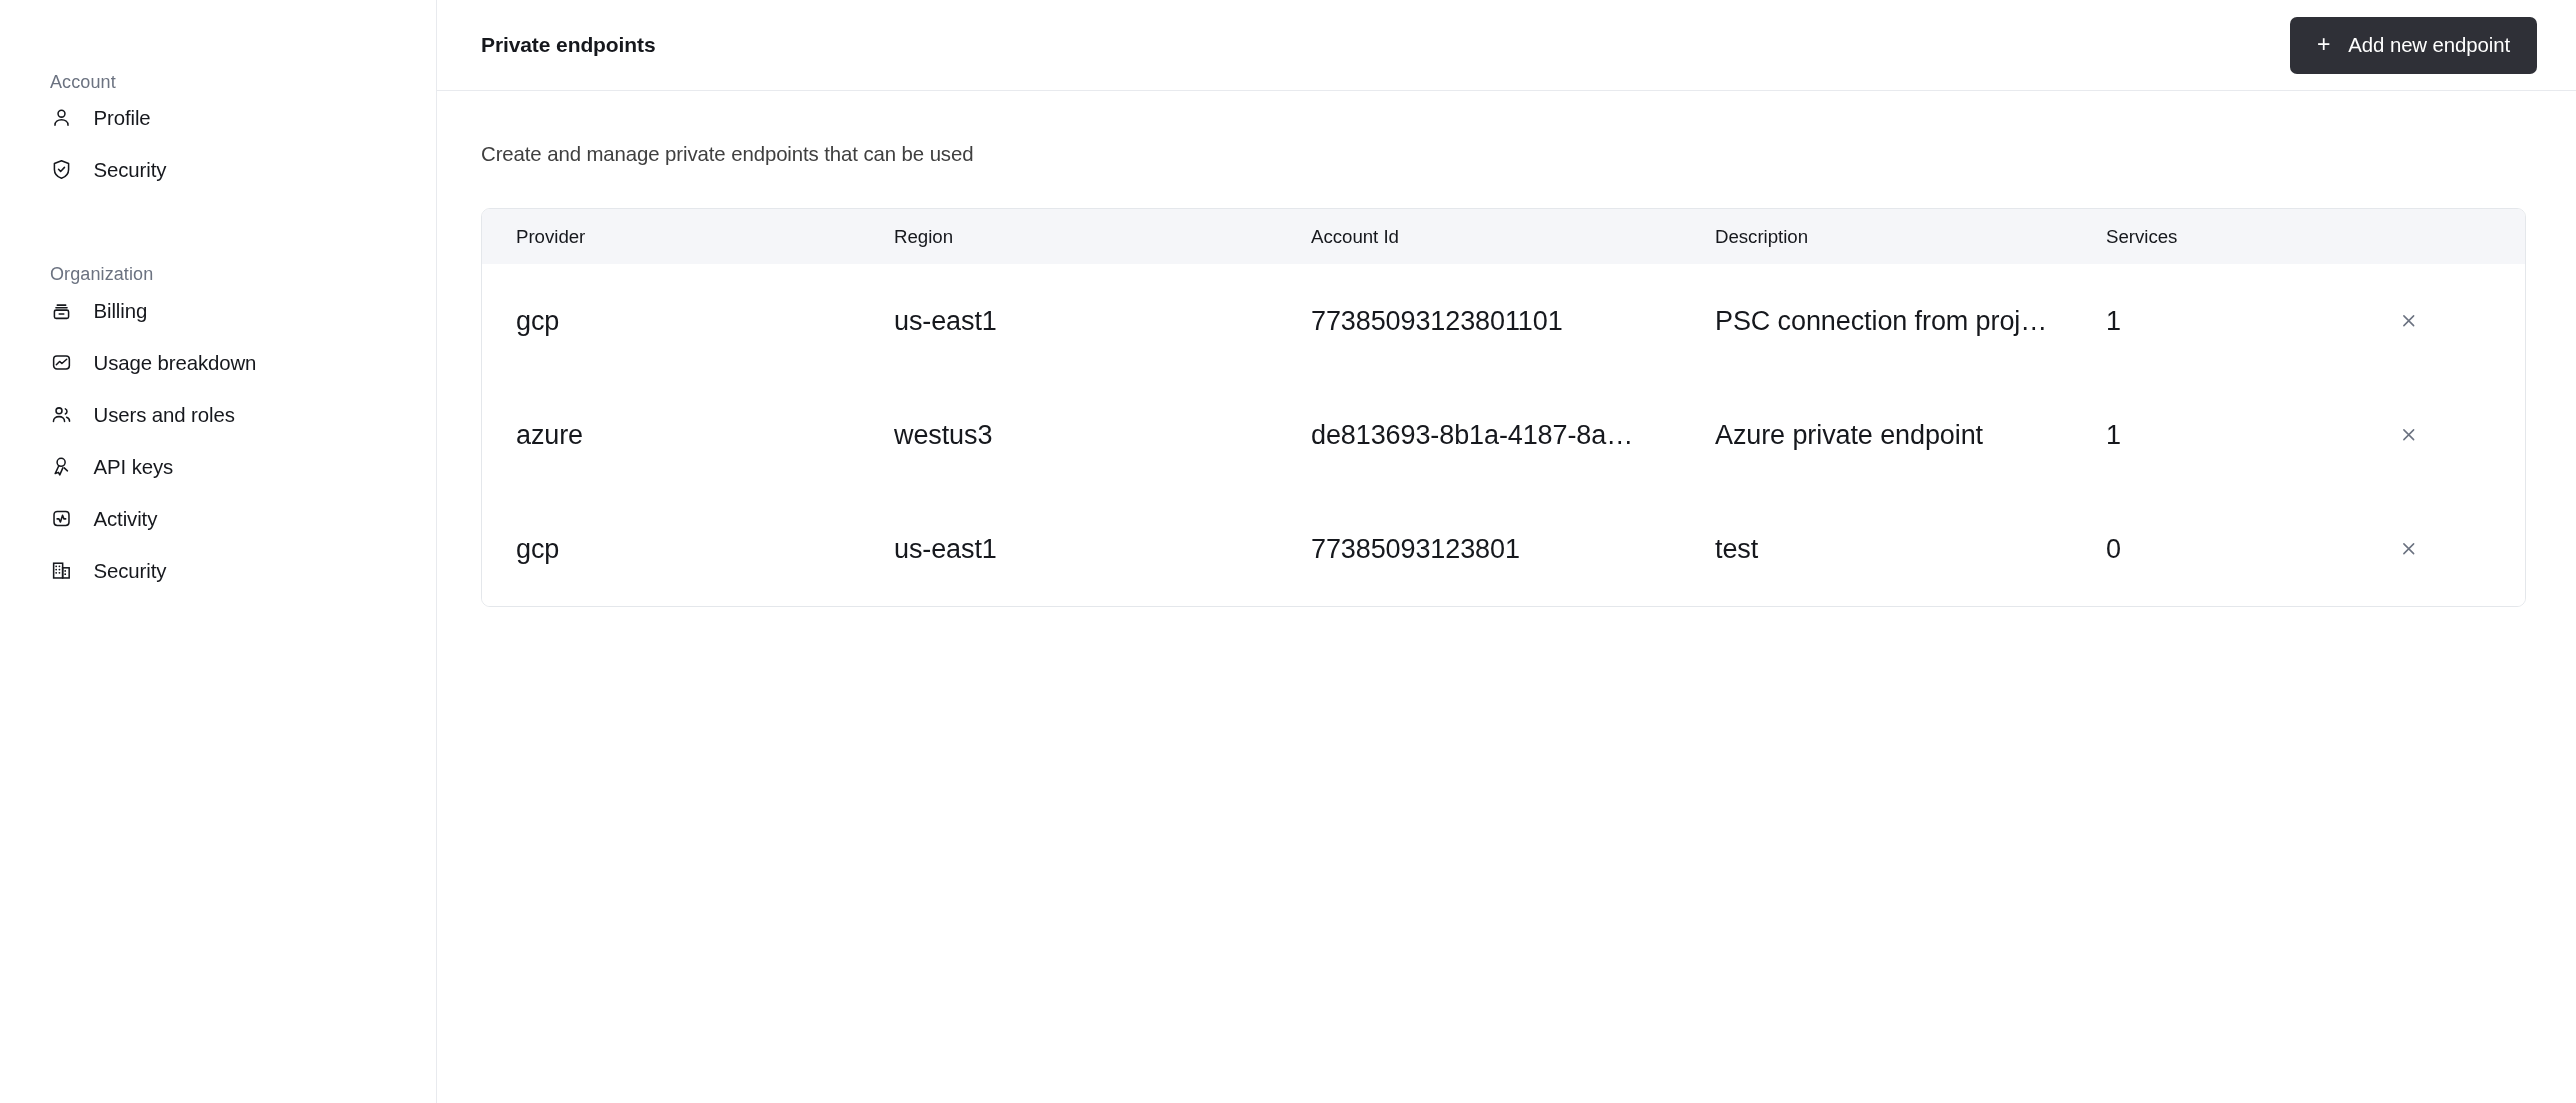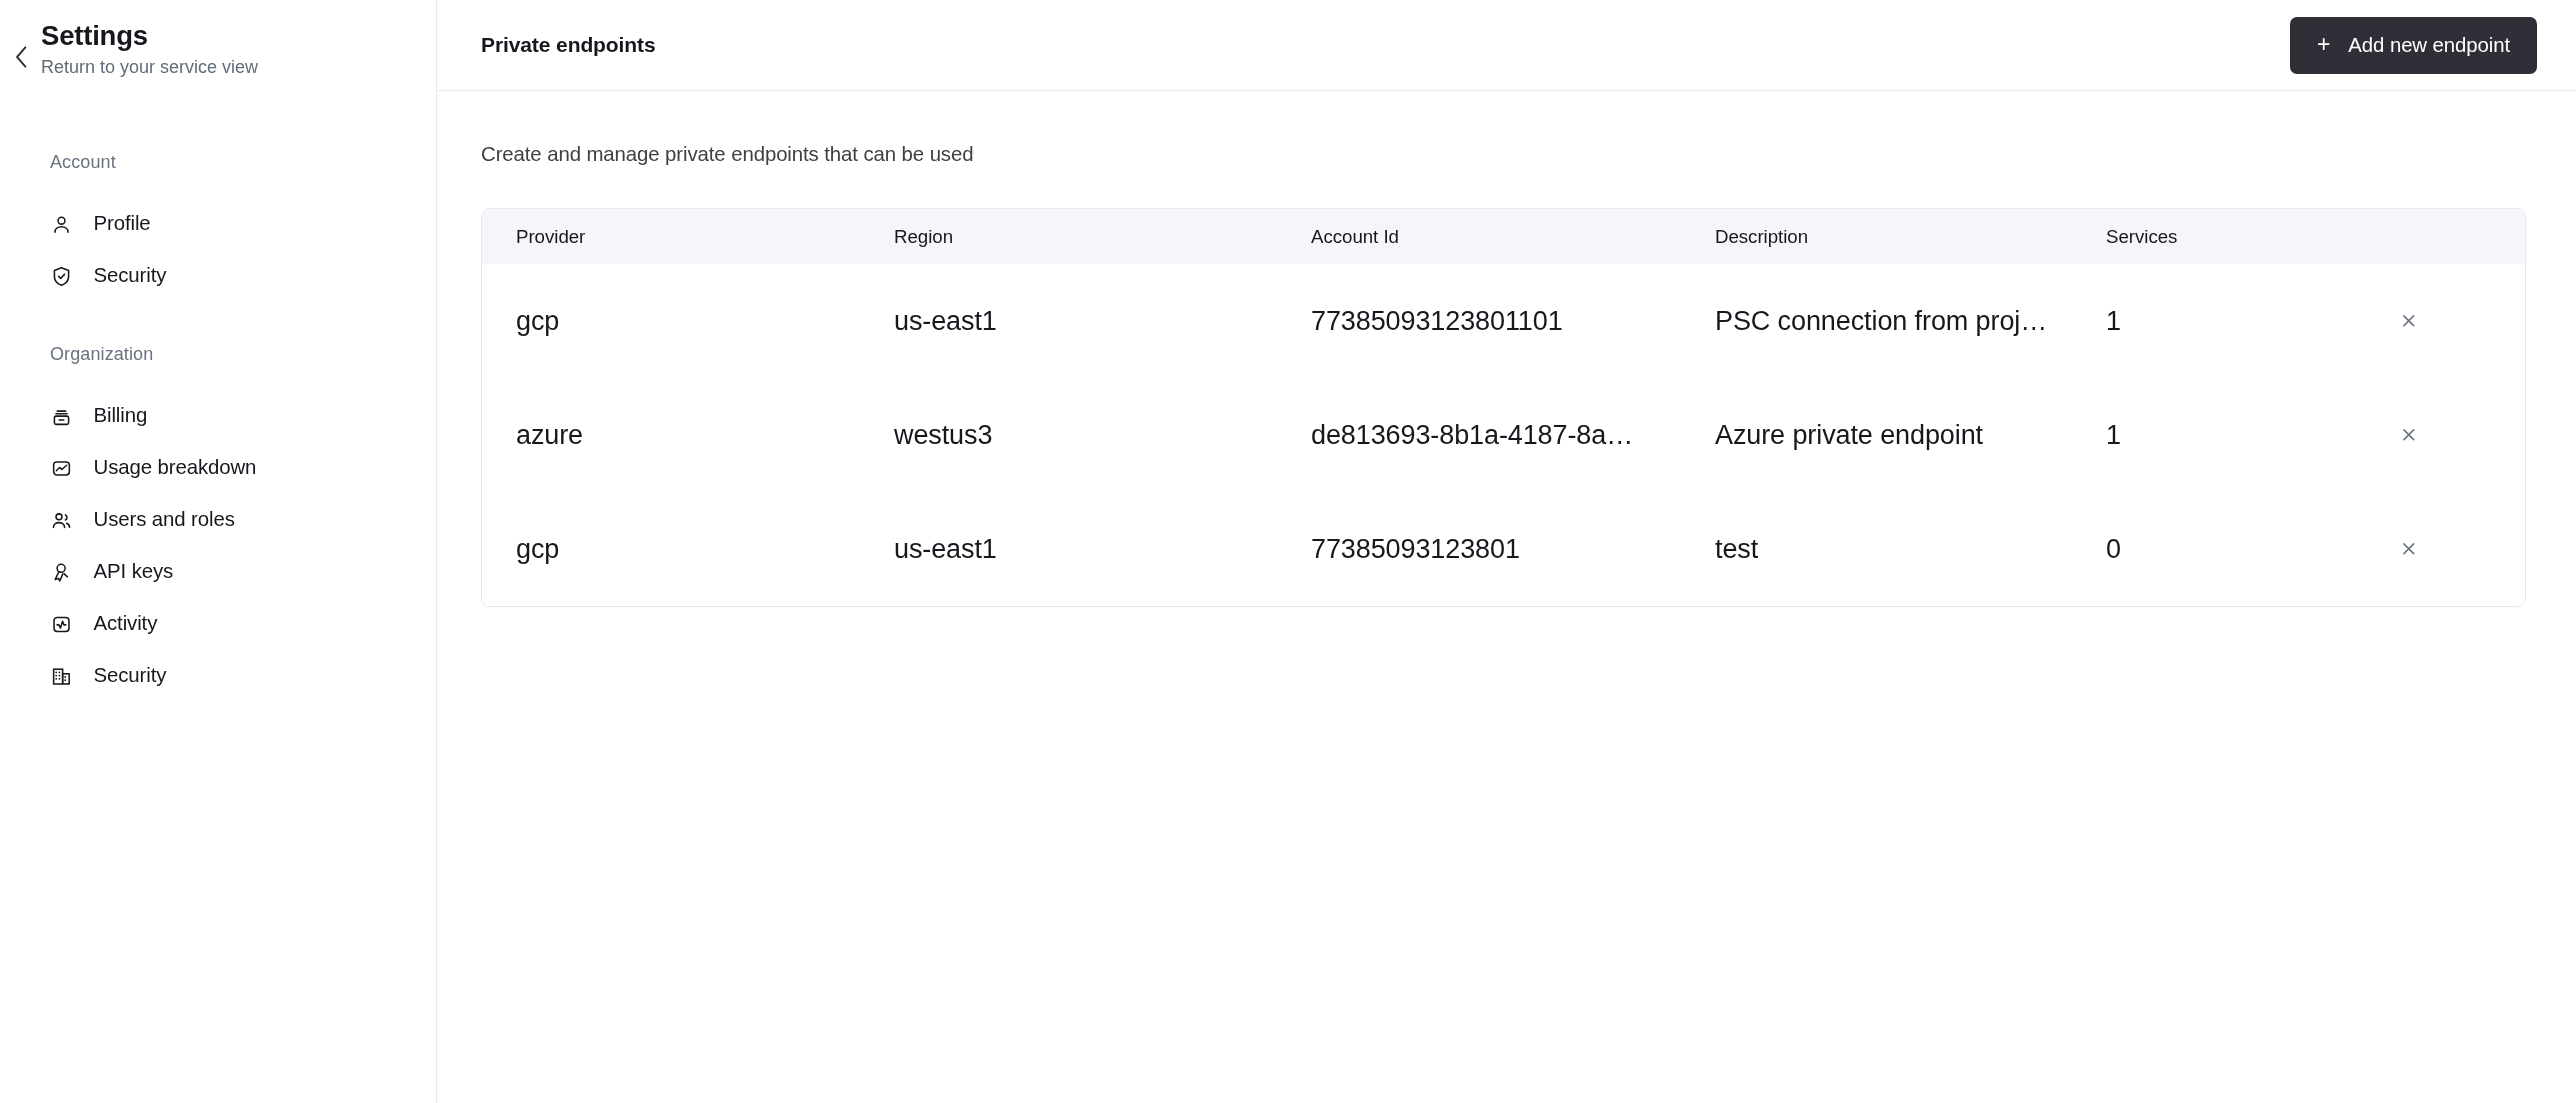--- a/index.html
+++ b/index.html
@@ -66,21 +66,21 @@
     color: #6b7280;
     padding-left: 50px;
     letter-spacing: 0.1px;
   }
   .sec-account { margin-top: 72px; }
   .sec-org { margin-top: 55px; }
 
   .nav-list { margin-top: 12.4px; }
   .nav-item {
     display: flex;
-    align-items: flex-end;
+    align-items: flex-start;
     height: 52px;
     padding-left: 49px;
     gap: 19.5px;
     cursor: pointer;
     color: #16181d;
   }
   .nav-icon {
     width: 25px;
     height: 25px;
     flex: 0 0 25px;
@@ -223,31 +223,20 @@
   }
   .remove-btn svg { display: block; }
 </style>
 </head>
 <body>
 
 <div class="app">
 
   <aside class="sidebar">
 
-    <div class="sidebar-head">
-      <div class="back-chevron">
-        <svg width="18" height="28" viewBox="0 0 20 32" fill="none" aria-hidden="true">
-          <path d="M15 5 L5.5 16 L15 27" stroke="currentColor" stroke-width="2.2" stroke-linecap="round" stroke-linejoin="round"></path>
-        </svg>
-      </div>
-      <div class="head-text">
-        <div class="settings-title">Settings</div>
-        <div class="settings-sub">Return to your service view</div>
-      </div>
-    </div>
 
     <div class="nav-section-label sec-account">Account</div>
     <nav class="nav-list">
 
       <div class="nav-item">
         <span class="nav-icon">
           <svg width="23" height="23" viewBox="0 0 24 24" fill="none" aria-hidden="true">
             <circle cx="12" cy="8" r="3.6" stroke="currentColor" stroke-width="1.6"></circle>
             <path d="M5.2 20c0-3.5 3.1-5.6 6.8-5.6S18.8 16.5 18.8 20" stroke="currentColor" stroke-width="1.6" stroke-linecap="round"></path>
           </svg>

